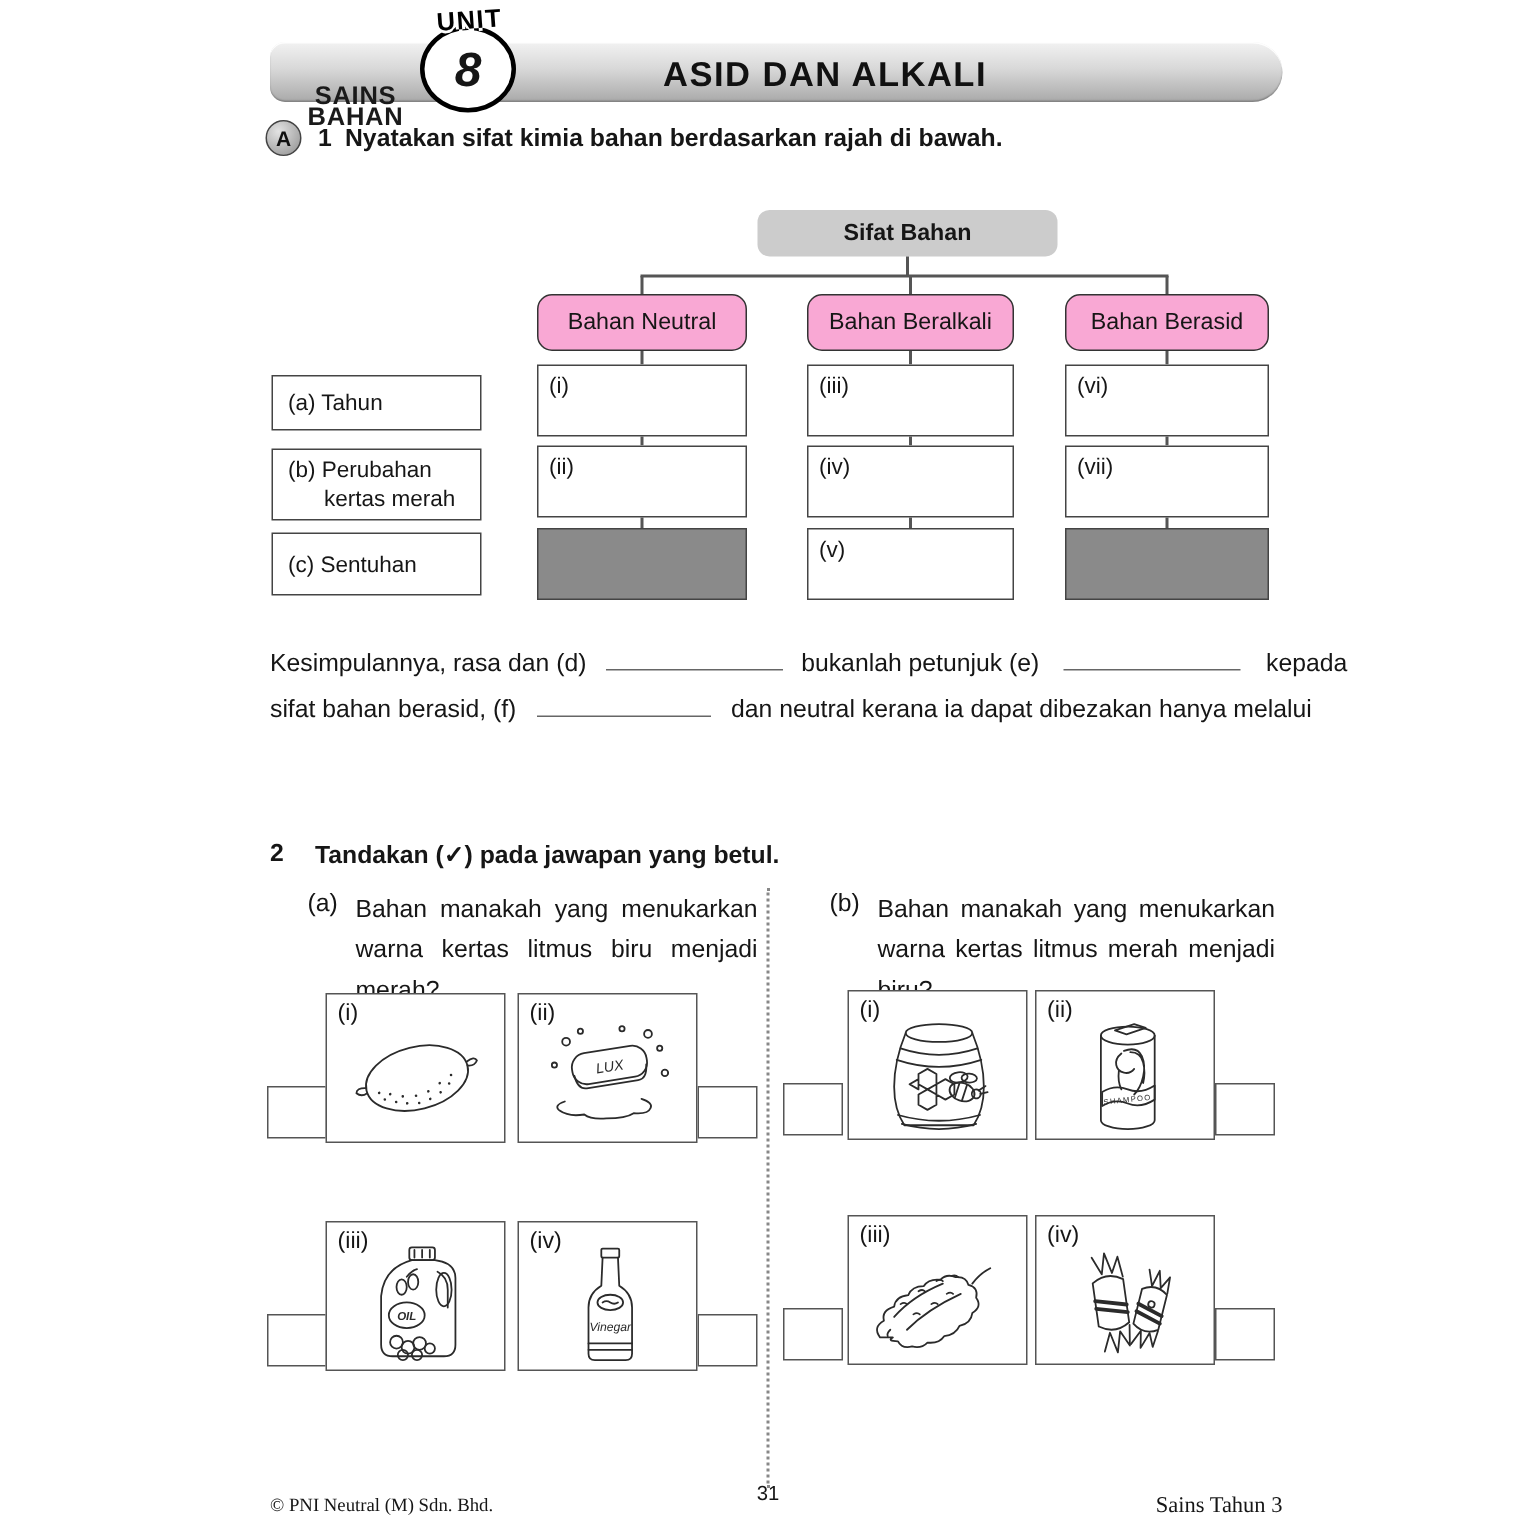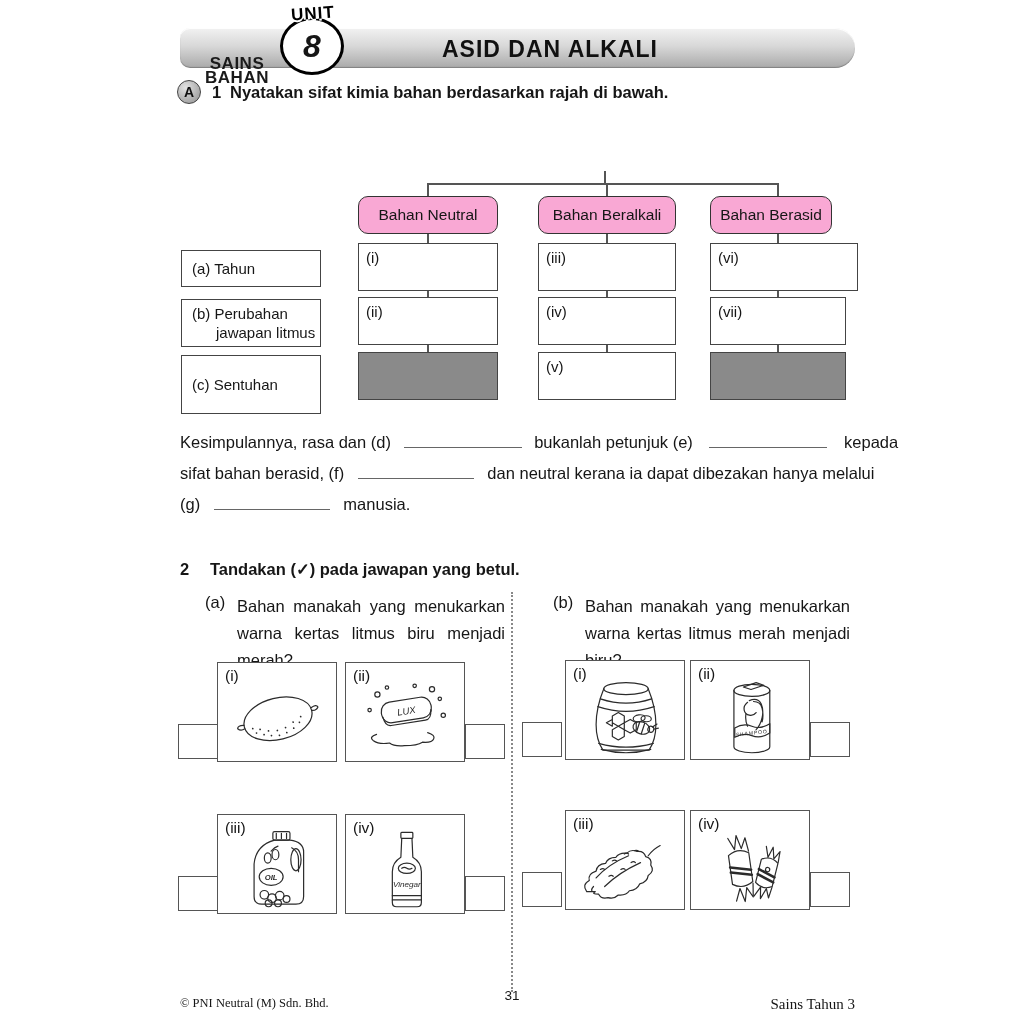--- a/index.html
+++ b/index.html
@@ -88,44 +88,45 @@
   <div class="abs unit-badge">
     <div class="unit-circle">8</div>
     <div class="unit-word">UNIT</div>
   </div>
   <div class="abs page-title">ASID DAN ALKALI</div>
 
   <div class="abs a-badge">A</div>
   <div class="abs q1-num">1</div>
   <div class="abs q1-text">Nyatakan sifat kimia bahan berdasarkan rajah di bawah.</div>
 
+  <div class="abs root-box">Sifat Bahan</div>
   <div class="abs conn" style="left:604px;top:171px;width:2px;height:13px"></div>
   <div class="abs conn" style="left:427px;top:183px;width:352px;height:2px"></div>
   <div class="abs conn" style="left:427px;top:184px;width:2px;height:12px"></div>
   <div class="abs conn" style="left:606px;top:184px;width:2px;height:12px"></div>
   <div class="abs conn" style="left:777px;top:184px;width:2px;height:12px"></div>
 
   <div class="abs rbox cat-box" style="left:358px;top:196px;width:140px">Bahan Neutral</div>
   <div class="abs rbox cat-box" style="left:538px;top:196px;width:138px">Bahan Beralkali</div>
-  <div class="abs rbox cat-box" style="left:710px;top:196px;width:122px">Bahan Berasid</div>
+  <div class="abs rbox cat-box" style="left:710px;top:196px;width:136px">Bahan Berasid</div>
 
   <div class="abs conn" style="left:427px;top:234px;width:2px;height:9px"></div>
   <div class="abs conn" style="left:606px;top:234px;width:2px;height:9px"></div>
   <div class="abs conn" style="left:777px;top:234px;width:2px;height:9px"></div>
 
   <div class="abs row-label" style="top:250px;height:37px">(a) Tahun</div>
   <div class="abs row-label" style="top:299px;height:48px">
     <span><span>(b) Perubahan</span><br>
-    <span style="padding-left:24px">jawapan litmus</span></span>
-  </div>
-  <div class="abs row-label" style="top:355px;height:59px">(c) Sentuhan</div>
+    <span style="padding-left:24px">kertas merah</span></span>
+  </div>
+  <div class="abs row-label" style="top:355px;height:42px">(c) Sentuhan</div>
 
   <div class="abs cell" style="left:358px;top:243px;width:140px">(i)</div>
   <div class="abs cell" style="left:538px;top:243px;width:138px">(iii)</div>
-  <div class="abs cell" style="left:710px;top:243px;width:148px">(vi)</div>
+  <div class="abs cell" style="left:710px;top:243px;width:136px">(vi)</div>
 
   <div class="abs conn" style="left:427px;top:291px;width:2px;height:6px"></div>
   <div class="abs conn" style="left:606px;top:291px;width:2px;height:6px"></div>
   <div class="abs conn" style="left:777px;top:291px;width:2px;height:6px"></div>
 
   <div class="abs cell" style="left:358px;top:297px;width:140px">(ii)</div>
   <div class="abs cell" style="left:538px;top:297px;width:138px">(iv)</div>
   <div class="abs cell" style="left:710px;top:297px;width:136px">(vii)</div>
 
   <div class="abs conn" style="left:427px;top:345px;width:2px;height:7px"></div>
@@ -140,25 +141,20 @@
     <span>Kesimpulannya, rasa dan (d)</span>
     <span class="blank" style="width:118px;margin:0 8px"></span>
     <span>bukanlah petunjuk (e)</span>
     <span class="blank" style="width:118px;margin:0 12px"></span>
     <span>kepada</span>
   </div>
   <div class="abs cline" style="top:464px">
     <span>sifat bahan berasid, (f)</span>
     <span class="blank" style="width:116px;margin:0 9px"></span>
     <span>dan neutral kerana ia dapat dibezakan hanya melalui</span>
-  </div>
-  <div class="abs cline" style="top:495px">
-    <span>(g)</span>
-    <span class="blank" style="width:116px;margin:0 9px"></span>
-    <span>manusia.</span>
   </div>
 
   <div class="abs q2-num">2</div>
   <div class="abs q2-text">Tandakan (✓) pada jawapan yang betul.</div>
   <div class="abs divider"></div>
 
   <div class="abs sub-label" style="left:205px;top:593px">(a)</div>
   <div class="abs sub-q" style="left:237px;top:593px;width:268px">Bahan manakah yang menukarkan warna kertas litmus biru menjadi merah?</div>
 
   <div class="abs tick" style="left:178px;top:724px"></div>

